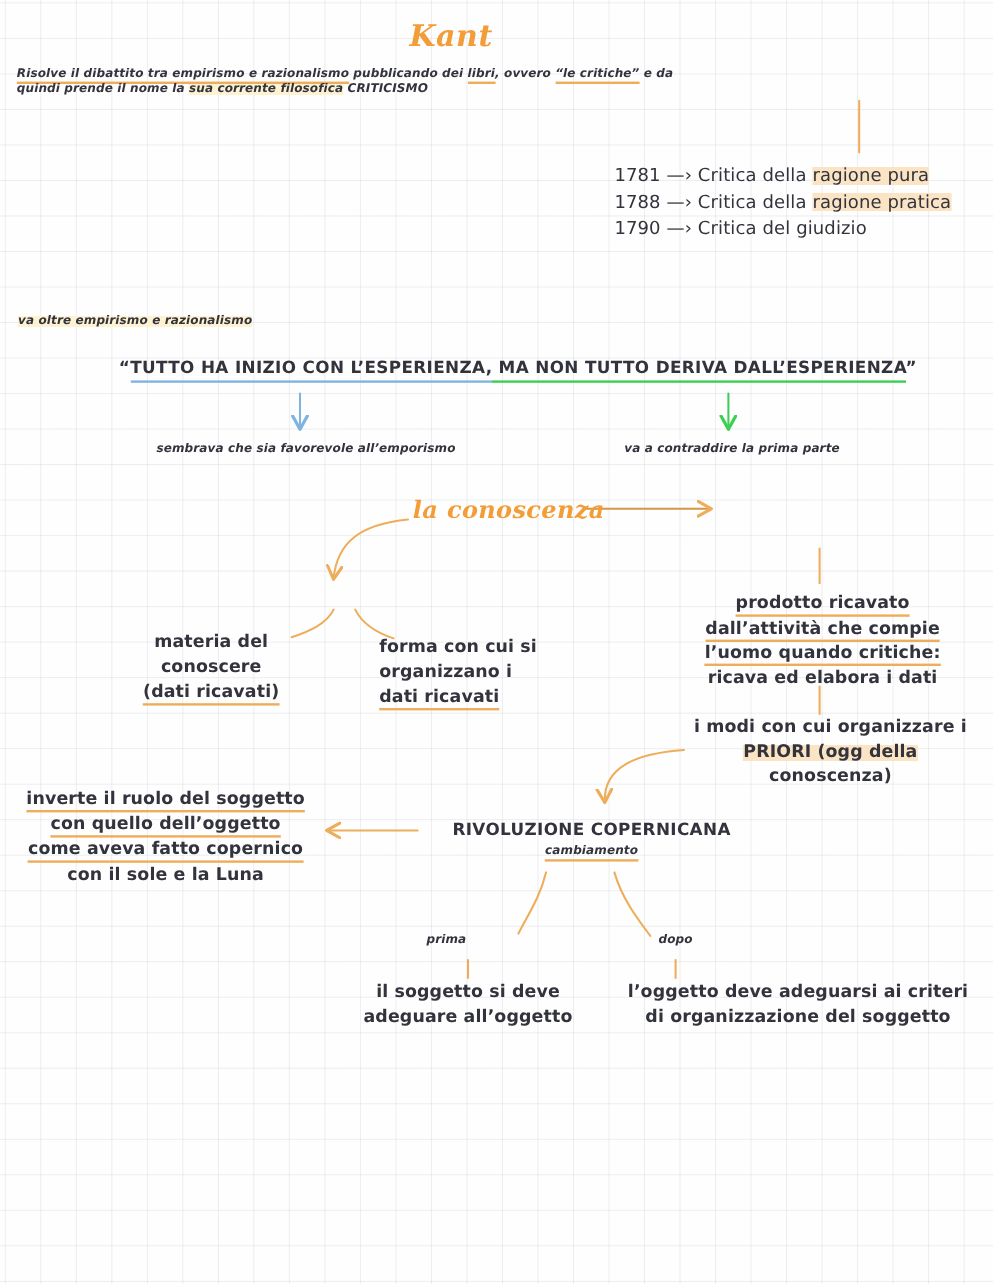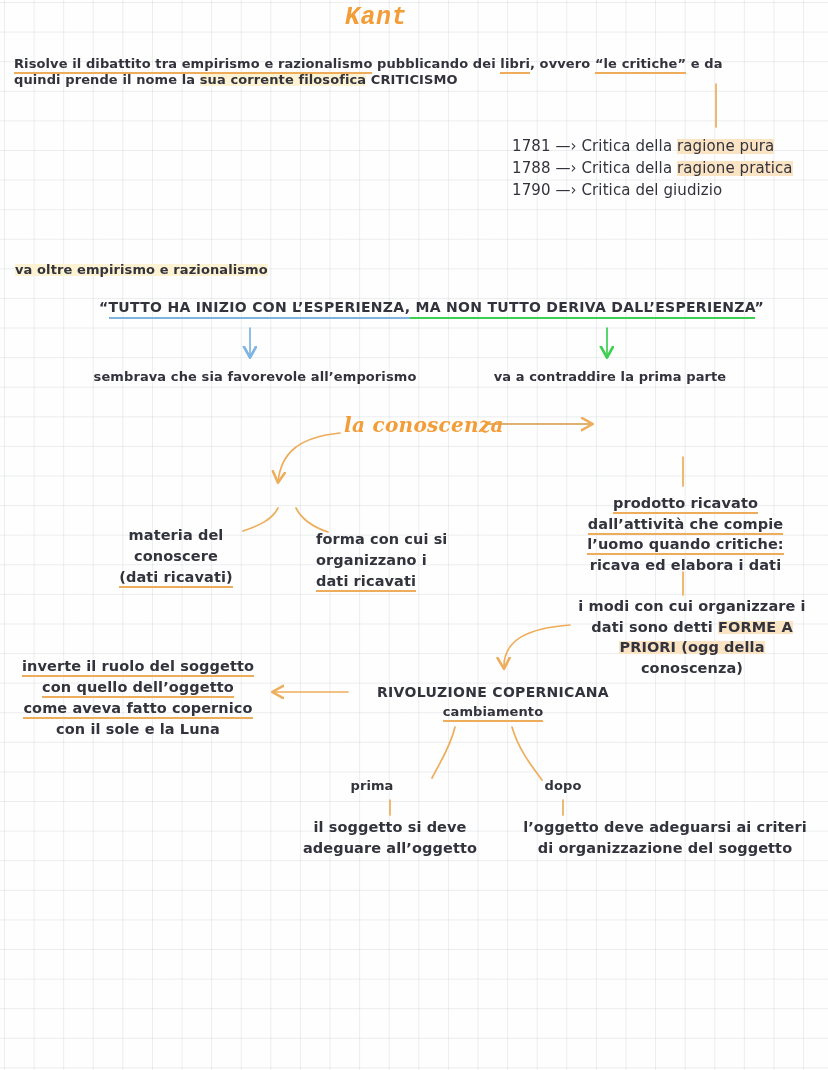--- a/index.html
+++ b/index.html
@@ -46,23 +46,24 @@
   }
   .script-orange {
     font-family: "DejaVu Serif", "Liberation Serif", serif;
     font-style: italic;
     font-weight: 700;
     color: #f29d38;
     font-size: 20px;
     letter-spacing: 0.3px;
   }
   .body-txt {
-    font-size: 13px;
+    font-size: 10px;
     font-weight: 600;
     color: #33333d;
+    font-style: italic;
   }
   .body-sm {
     font-size: 14.5px;
     font-weight: 600;
     color: #33333d;
   }
   .caps {
     font-size: 14px;
     font-weight: 700;
     letter-spacing: 0.3px;
@@ -131,21 +132,21 @@
 
     <path d="M348,692 L273,692" stroke="#eead5a" stroke-width="1.7" fill="none" stroke-linecap="round" marker-end="url(#arrO)"></path>
 
     <path d="M455,727 C450,748 440,762 432,778" stroke="#eead5a" stroke-width="1.7" fill="none" stroke-linecap="round"></path>
     <path d="M512,727 C518,748 530,764 542,780" stroke="#eead5a" stroke-width="1.7" fill="none" stroke-linecap="round"></path>
 
     <path d="M390,800 L390,815" stroke="#eead5a" stroke-width="1.7" fill="none" stroke-linecap="round"></path>
     <path d="M563,800 L563,815" stroke="#eead5a" stroke-width="1.7" fill="none" stroke-linecap="round"></path>
   </svg>
 
-  <div class="node ctr title-script" style="left:0; top:2px; width:752px;font-family:Liberation Mono, monospace;">Kant</div>
+  <div class="node ctr title-script" style="left:0; top:14px; width:752px;">Kant</div>
 
   <div class="node lft body-txt" style="left:14px; top:56px; width:810px;">
     <span class="u-orange">Risolve il dibattito tra empirismo e razionalismo</span><span> pubblicando dei </span><span class="u-orange">libri</span><span>, ovvero </span><span class="u-orange">“le critiche”</span><span> e da</span>
     <br>
     <span>quindi prende il nome la </span><span class="hl-yellow">sua corrente filosofica</span><span> CRITICISMO</span>
   </div>
 
   <div class="node lft dates" style="left:512px; top:135px;">
     <div>
       <span>1781</span>
@@ -204,23 +205,20 @@
     </div>
     <div>
       <span class="u-orange">l’uomo quando critiche:</span>
     </div>
     <div>ricava ed elabora i dati</div>
   </div>
 
   <div class="node ctr body-sm" style="left:558px; top:596px; width:268px; line-height:1.42;">
     <div>i modi con cui organizzare i</div>
     <div>
-      <span>dati sono detti </span><span class="hl-orange" style="font-weight:700;">FORME A</span>
-    </div>
-    <div>
       <span class="hl-orange" style="font-weight:700;">PRIORI (ogg della</span>
     </div>
     <div>conoscenza)</div>
   </div>
 
   <div class="node ctr caps" style="left:348px; top:684px; width:290px;">RIVOLUZIONE COPERNICANA</div>
   <div class="node ctr body-txt" style="left:348px; top:704px; width:290px;">
     <span class="u-orange">cambiamento</span>
   </div>
 

